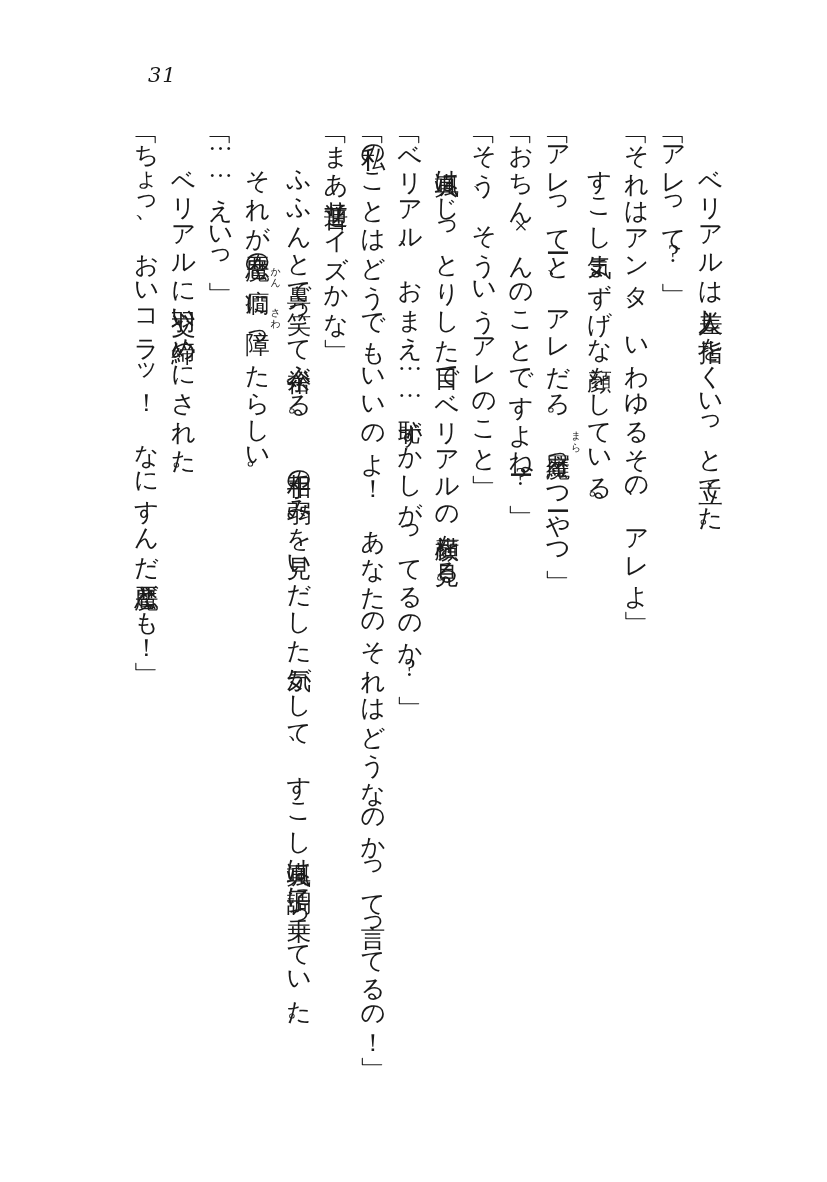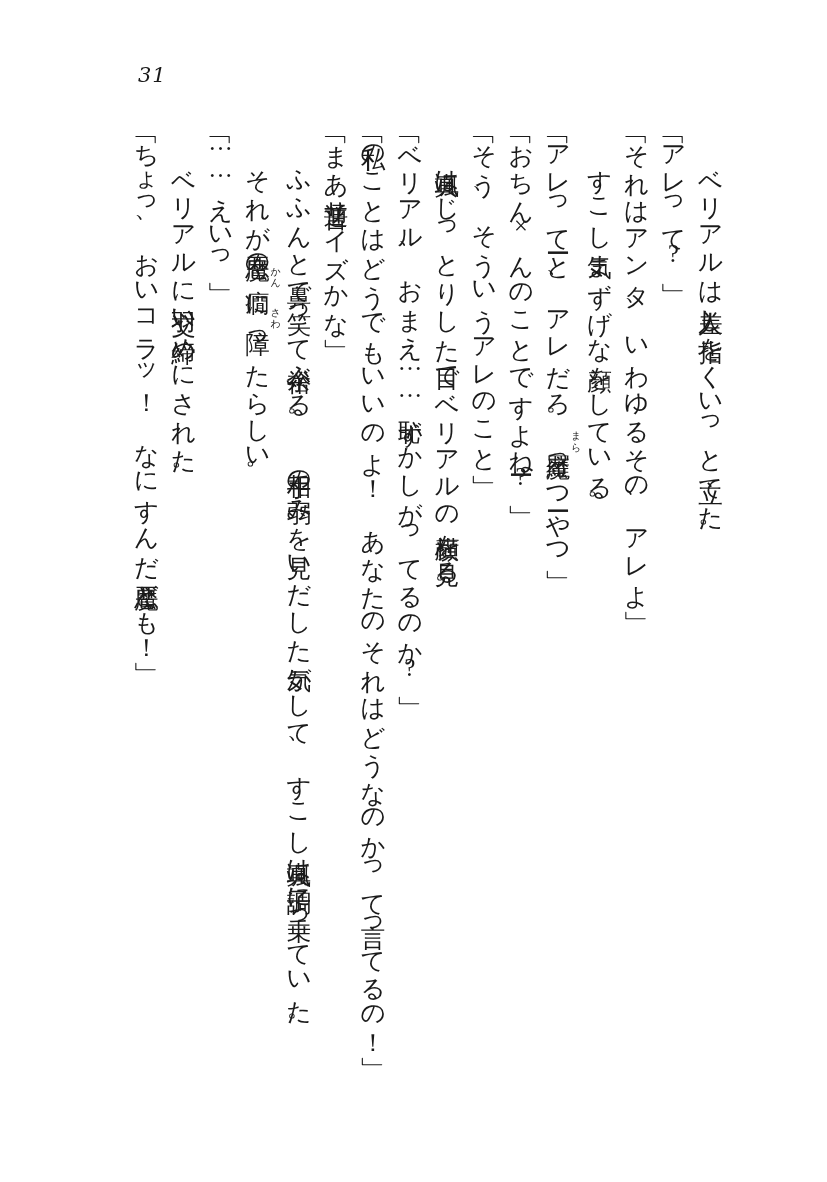--- a/index.html
+++ b/index.html
@@ -12,21 +12,21 @@
     width: 827px;
     height: 1182px;
     margin: 0 auto;
     background: #ffffff;
     overflow: hidden;
     font-family: "Liberation Serif", "DejaVu Serif", serif;
   }
   .page-number {
     position: absolute;
     top: 63px;
-    left: 138px;
+    left: 148px;
     font-size: 21px;
     color: #1a1a1a;
     font-family: "DejaVu Serif", "Liberation Serif", serif;
     font-style: italic;
     letter-spacing: 1px;
   }
   .text-area {
     position: absolute;
     top: 128px;
     right: 98px;

